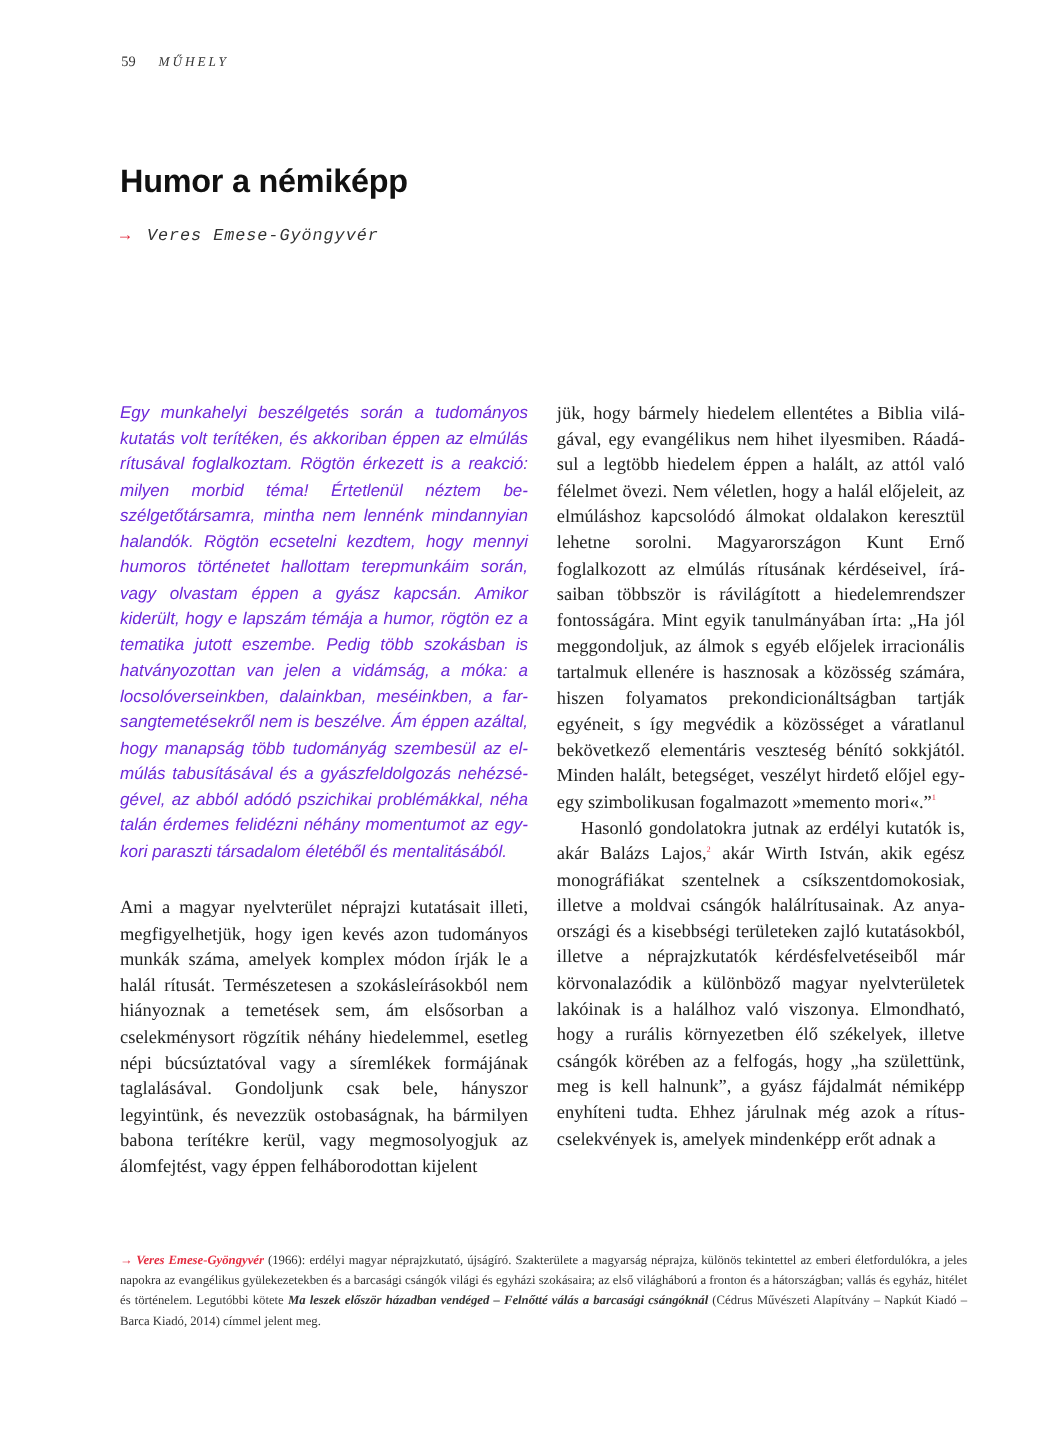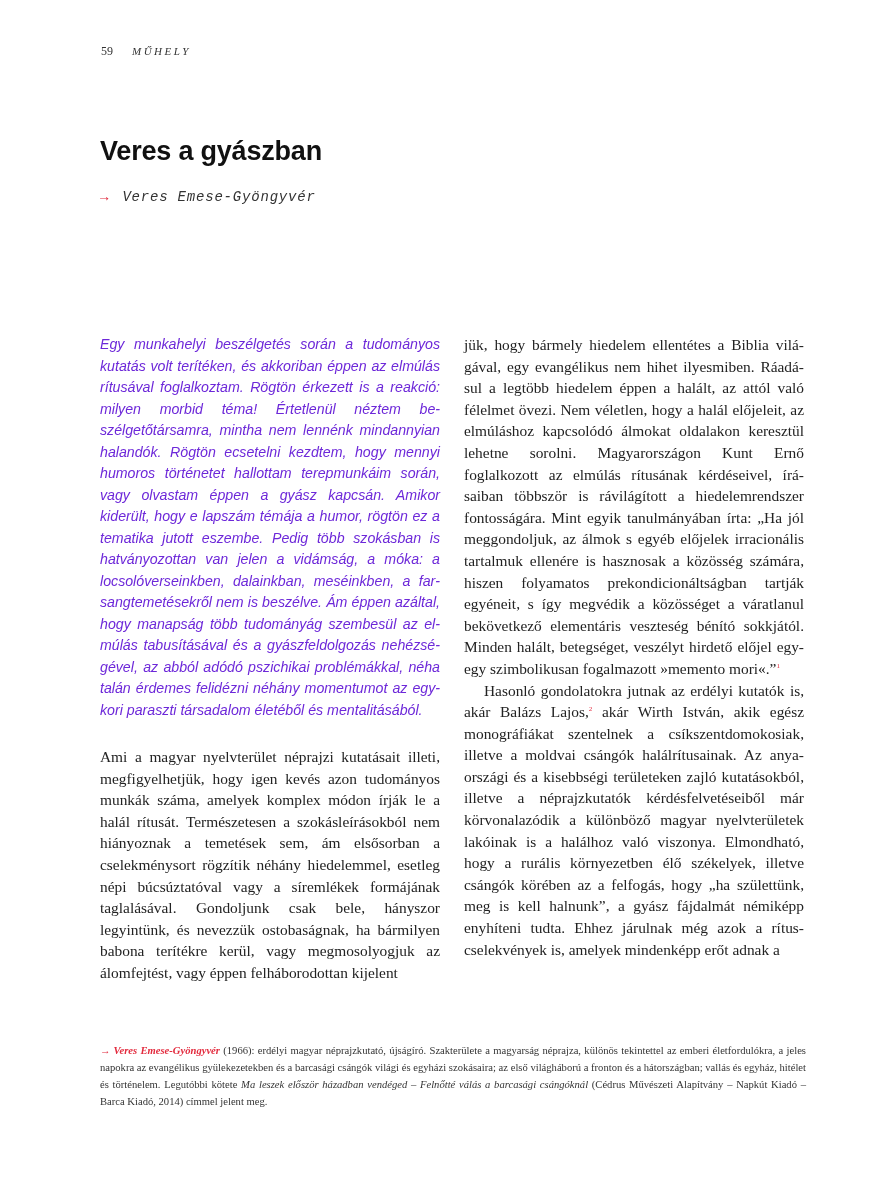--- a/index.html
+++ b/index.html
@@ -14,31 +14,31 @@
   .col-left { left: 100px; }
   .col-right { left: 464px; }
   .lead { font-family: "Liberation Sans", sans-serif; font-style: italic; font-size: 14.2px; line-height: 21.5px; color: #6d28d9; margin: 0; }
   .body-p { font-family: "Liberation Serif", serif; font-size: 15.4px; line-height: 21.6px; color: #222; margin: 0; hyphens: manual; }
   .body-p.first { margin-top: 25px; }
   .body-p.indent { text-indent: 20px; }
   .fnref { color: #e32b3e; font-size: 7px; vertical-align: super; line-height: 0; }
   .footnote { position: absolute; left: 100px; top: 1042px; width: 706px; font-family: "Liberation Serif", serif; font-size: 10.6px; line-height: 17px; color: #333; text-align: justify; }
   .footnote .arrow { color: #e0283c; margin-right: 3px; }
   .footnote .fn-author { color: #e32b3e; font-style: italic; font-weight: bold; }
-  .footnote .fn-book { font-style: italic; }
+  .footnote .fn-book { font-style: italic; font-weight: bold; }
 </style>
 </head>
 <body>
 
 <div class="running-head">
   <span class="pg">59</span>
   <span class="section">MŰHELY</span>
 </div>
 
-<h1 class="title">Veres a gyászban</h1>
+<h1 class="title">Humor a némiképp</h1>
 
 <div class="byline">
   <span class="arrow">→</span>
   <span>Veres Emese-Gyöngyvér</span>
 </div>
 
 <div class="col col-left">
   <p class="lead">Egy munkahelyi beszélgetés során a tudományos kutatás volt terítéken, és akkoriban éppen az el­múlás rítusával foglalkoztam. Rögtön érkezett is a reakció: milyen morbid téma! Értetlenül néztem be­szélgetőtársamra, mintha nem lennénk mindannyian halandók. Rögtön ecsetelni kezdtem, hogy mennyi humoros történetet hallottam terepmunkáim so­rán, vagy olvastam éppen a gyász kapcsán. Amikor kiderült, hogy e lapszám témája a humor, rögtön ez a tematika jutott eszembe. Pedig több szokásban is hatványozottan van jelen a vidámság, a móka: a locsolóverseinkben, dalainkban, meséinkben, a far­sangtemetésekről nem is beszélve. Ám éppen azáltal, hogy manapság több tudományág szembesül az el­múlás tabusításával és a gyászfeldolgozás nehézsé­gével, az abból adódó pszichikai problémákkal, néha talán érdemes felidézni néhány momentumot az egy­kori paraszti társadalom életéből és mentalitásából.</p>
   <p class="body-p first">Ami a magyar nyelvterület néprajzi kutatásait illeti, megfigyelhetjük, hogy igen kevés azon tudományos munkák száma, amelyek komplex módon írják le a halál rítusát. Természetesen a szokásleírásokból nem hiányoznak a temetések sem, ám elsősorban a cselekménysort rögzítik néhány hiedelemmel, esetleg népi búcsúztatóval vagy a síremlékek formá­jának taglalásával. Gondoljunk csak bele, hányszor legyintünk, és nevezzük ostobaságnak, ha bármilyen babona terítékre kerül, vagy megmosolyogjuk az álomfejtést, vagy éppen felháborodottan kijelent­</p>
 </div>

